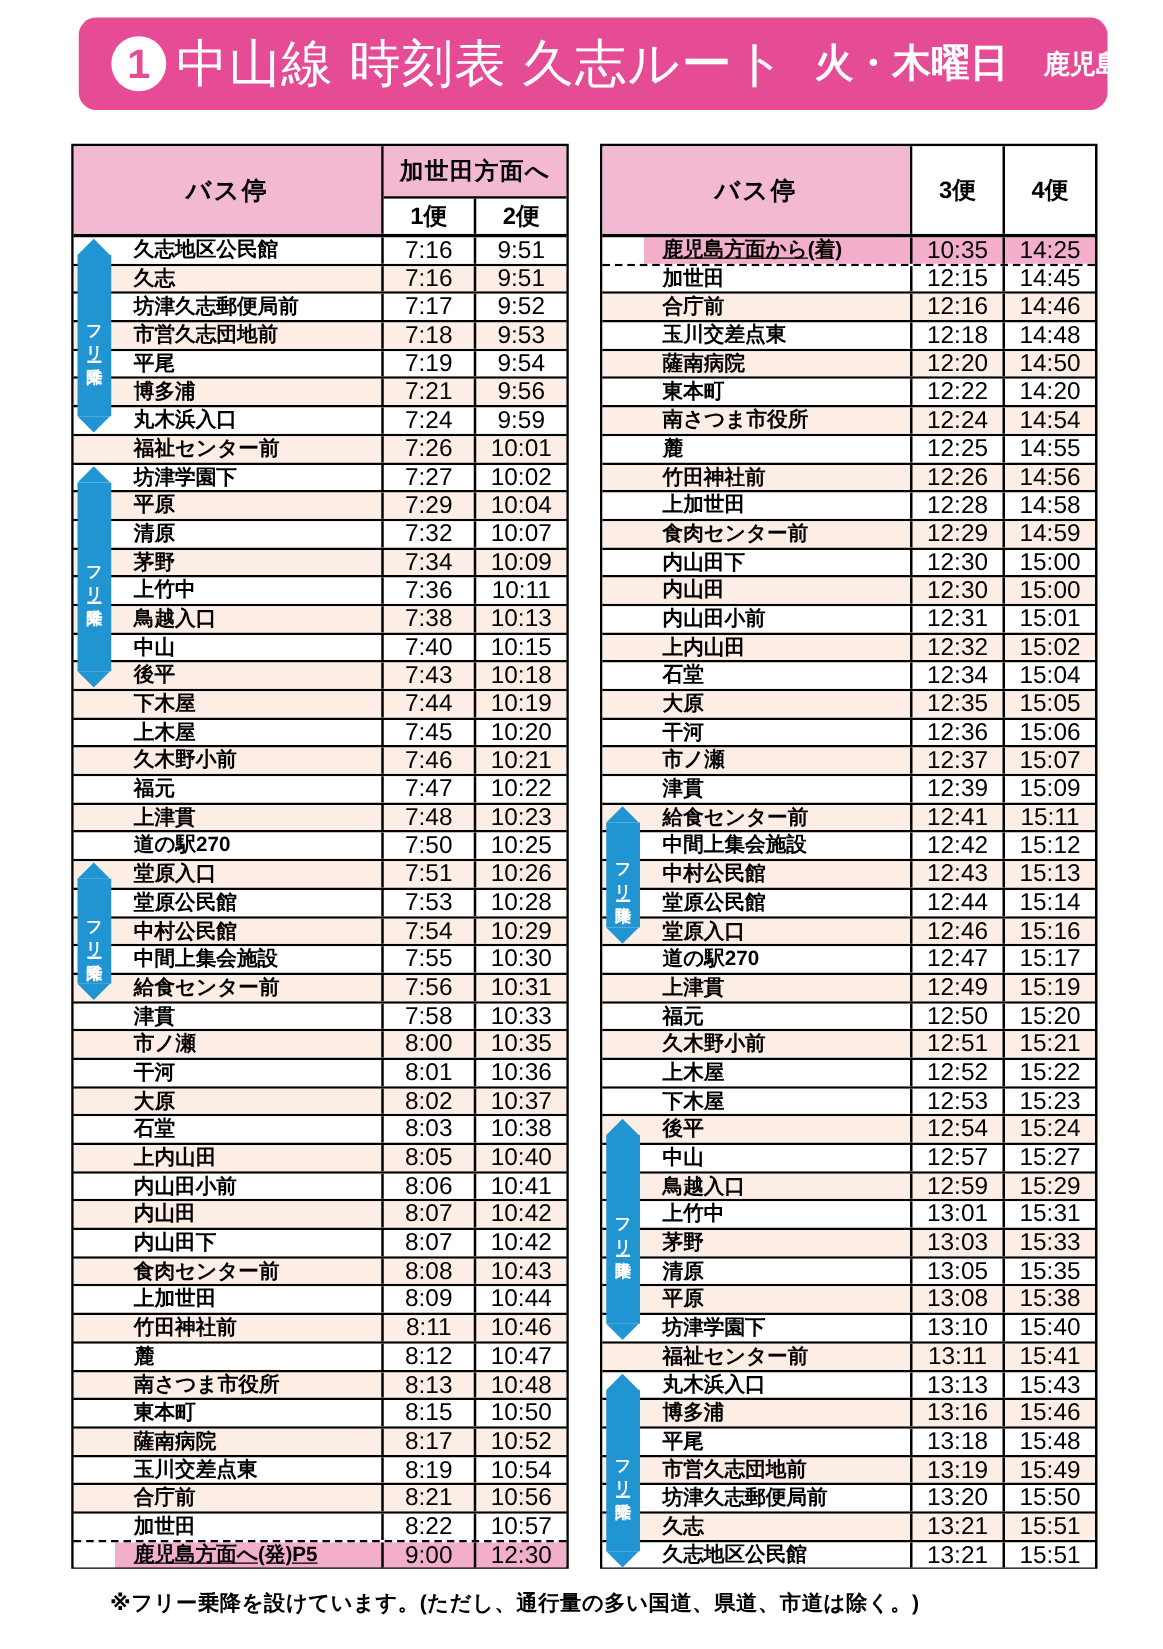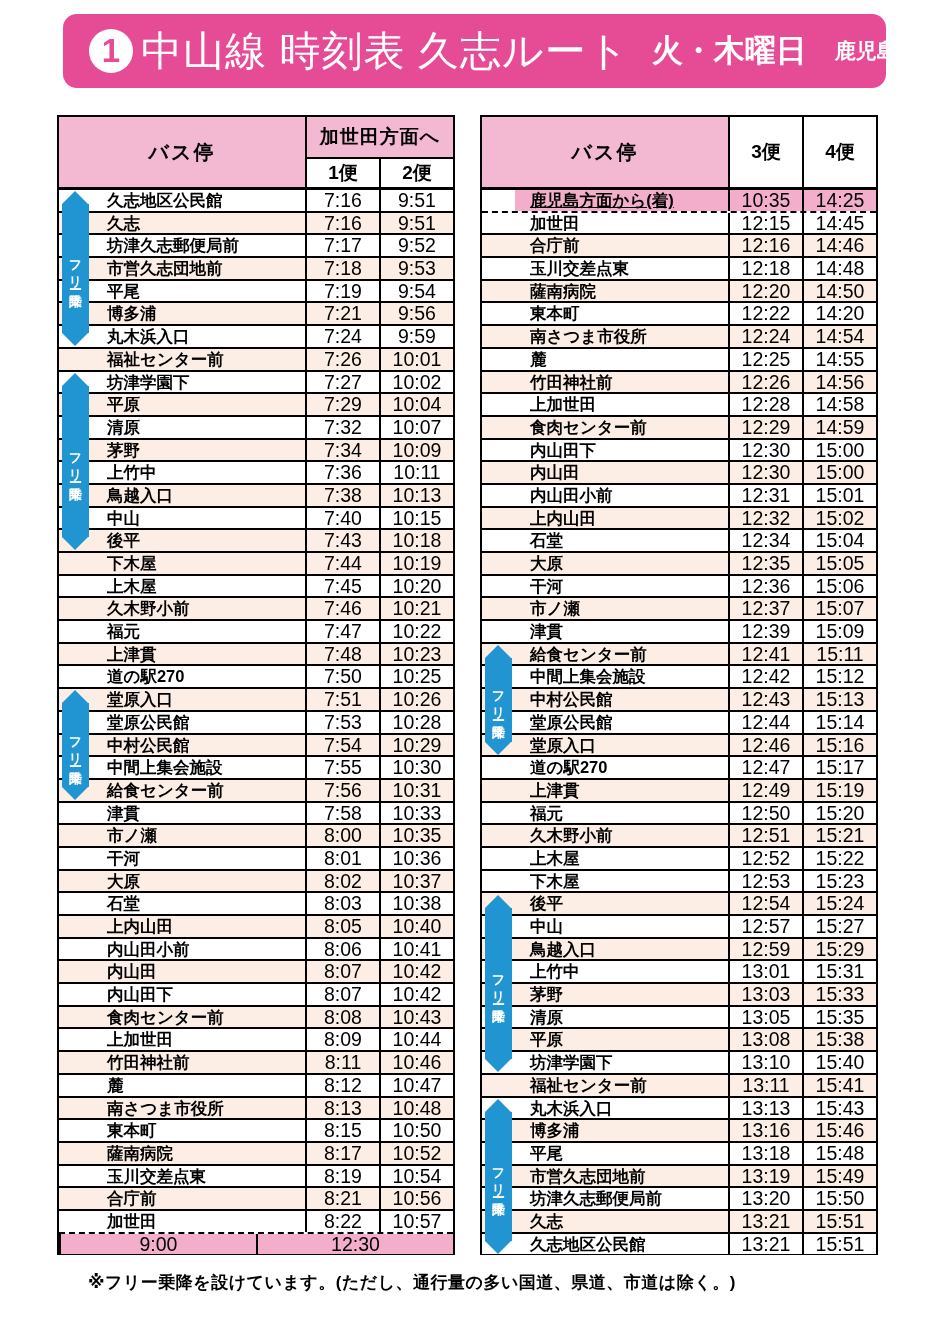--- a/index.html
+++ b/index.html
@@ -351,20 +351,21 @@
         <div class="cell stop-cell">合庁前</div>
         <div class="cell time-cell">8:21</div>
         <div class="cell time-cell">10:56</div>
       </div>
       <div class="row bg-white">
         <div class="cell stop-cell">加世田</div>
         <div class="cell time-cell">8:22</div>
         <div class="cell time-cell">10:57</div>
       </div>
       <div class="row bg-highlight dashed-top">
+        <div class="cell stop-cell">鹿児島方面へ(発)P5</div>
         <div class="cell time-cell">9:00</div>
         <div class="cell time-cell">12:30</div>
       </div>
     </div>
 <div class="free-arrow" style="top: 74px; height: 154.9px;">
       <div class="tri-up"></div>
       <div class="bar">
         <span>フリー乗降</span>
       </div>
       <div class="tri-down"></div>

